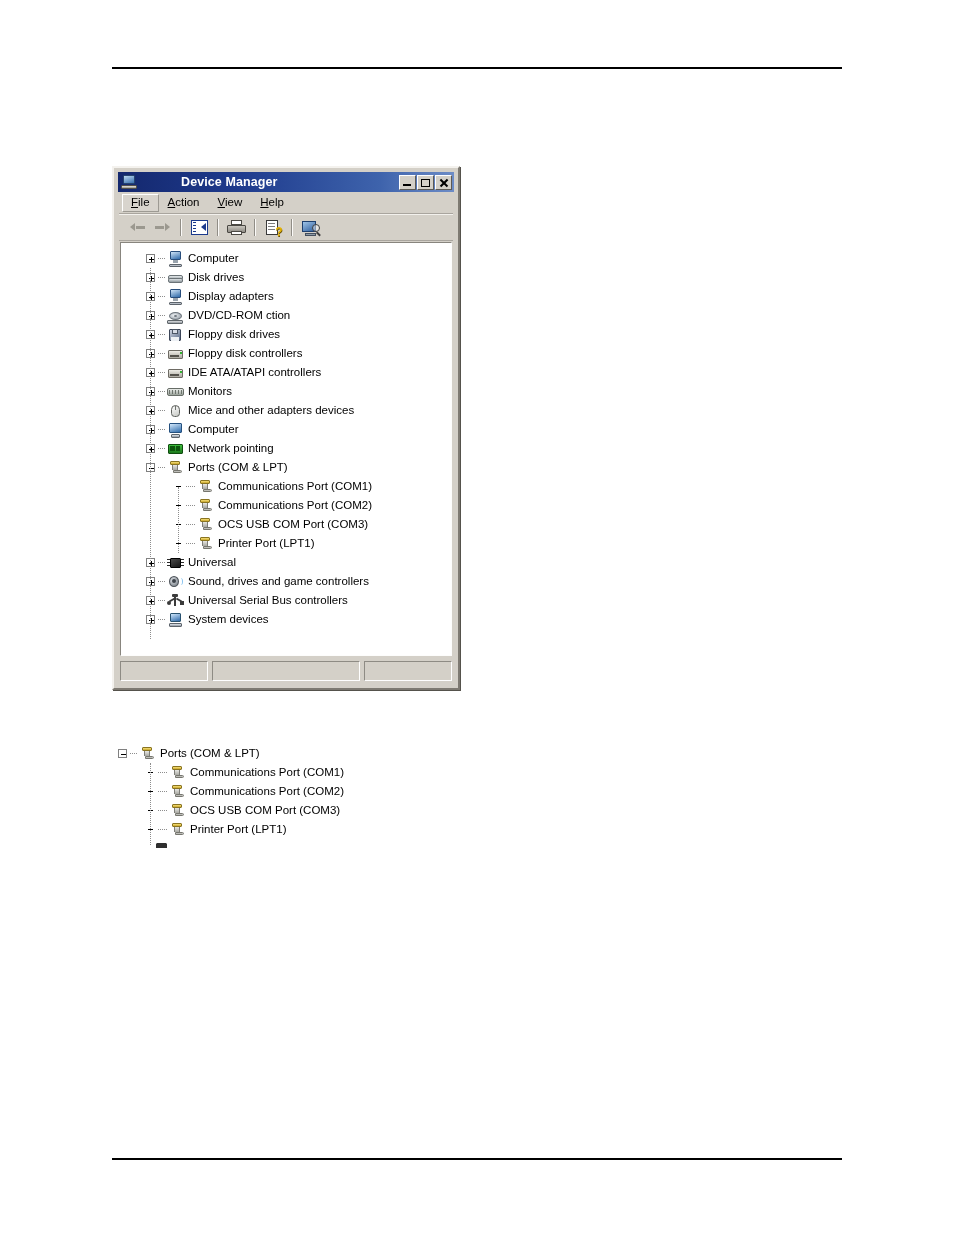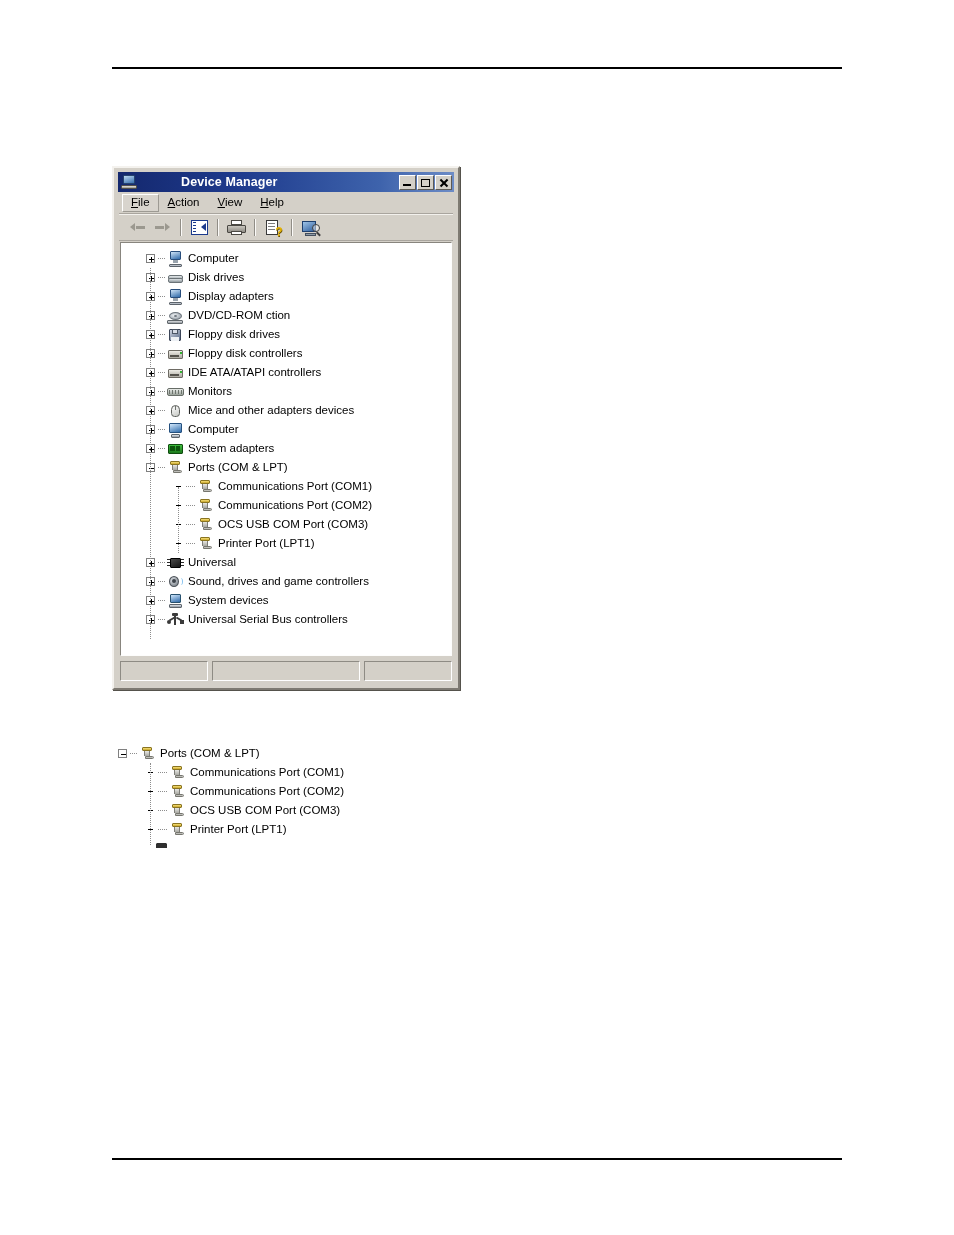--- a/index.html
+++ b/index.html
@@ -476,21 +476,21 @@
               </div>
               <div class="trow">
                 <span class="ind" style="width:18px"></span>
                 <span class="plus expandable"></span>
                 <span class="dots" style="width:7px"></span>
                 <span class="ticon ic-net">
                   <span class="card"></span>
                   <span class="chip"></span>
                   <span class="chip2"></span>
                 </span>
-                <span class="tlabel">System adapters</span>
+                <span class="tlabel">Network pointing</span>
               </div>
               <div class="trow">
                 <span class="ind" style="width:18px"></span>
                 <span class="plus"></span>
                 <span class="dots" style="width:7px"></span>
                 <span class="ticon ic-port">
                   <span class="cup"></span>
                   <span class="neck"></span>
                   <span class="tail"></span>
                 </span>
@@ -559,39 +559,39 @@
                   <span class="spk"></span>
                   <span class="cone"></span>
                   <span class="wave"></span>
                 </span>
                 <span class="tlabel">Sound, drives and game controllers</span>
               </div>
               <div class="trow">
                 <span class="ind" style="width:18px"></span>
                 <span class="plus expandable"></span>
                 <span class="dots" style="width:7px"></span>
-                <span class="ticon ic-sys">
-                  <span class="scr"></span>
-                  <span class="base"></span>
-                </span>
-                <span class="tlabel">System devices</span>
-              </div>
-              <div class="trow">
-                <span class="ind" style="width:18px"></span>
-                <span class="plus expandable"></span>
-                <span class="dots" style="width:7px"></span>
                 <span class="ticon ic-usb">
                   <span class="br1"></span>
                   <span class="br2"></span>
                   <span class="stem"></span>
                   <span class="head"></span>
                   <span class="d1"></span>
                   <span class="d2"></span>
                 </span>
                 <span class="tlabel">Universal Serial Bus controllers</span>
+              </div>
+              <div class="trow">
+                <span class="ind" style="width:18px"></span>
+                <span class="plus expandable"></span>
+                <span class="dots" style="width:7px"></span>
+                <span class="ticon ic-sys">
+                  <span class="scr"></span>
+                  <span class="base"></span>
+                </span>
+                <span class="tlabel">System devices</span>
               </div>
               <span class="vline" style="left: 22px; top: 19px; height: 371px;"></span>
               <span class="vline" style="left: 50px; top: 238px; height: 66px;"></span>
             </div>
         </div>
       </div>
 
       <div class="statusbar">
         <div class="sb-pane sb-1"></div>
         <div class="sb-pane sb-2"></div>

